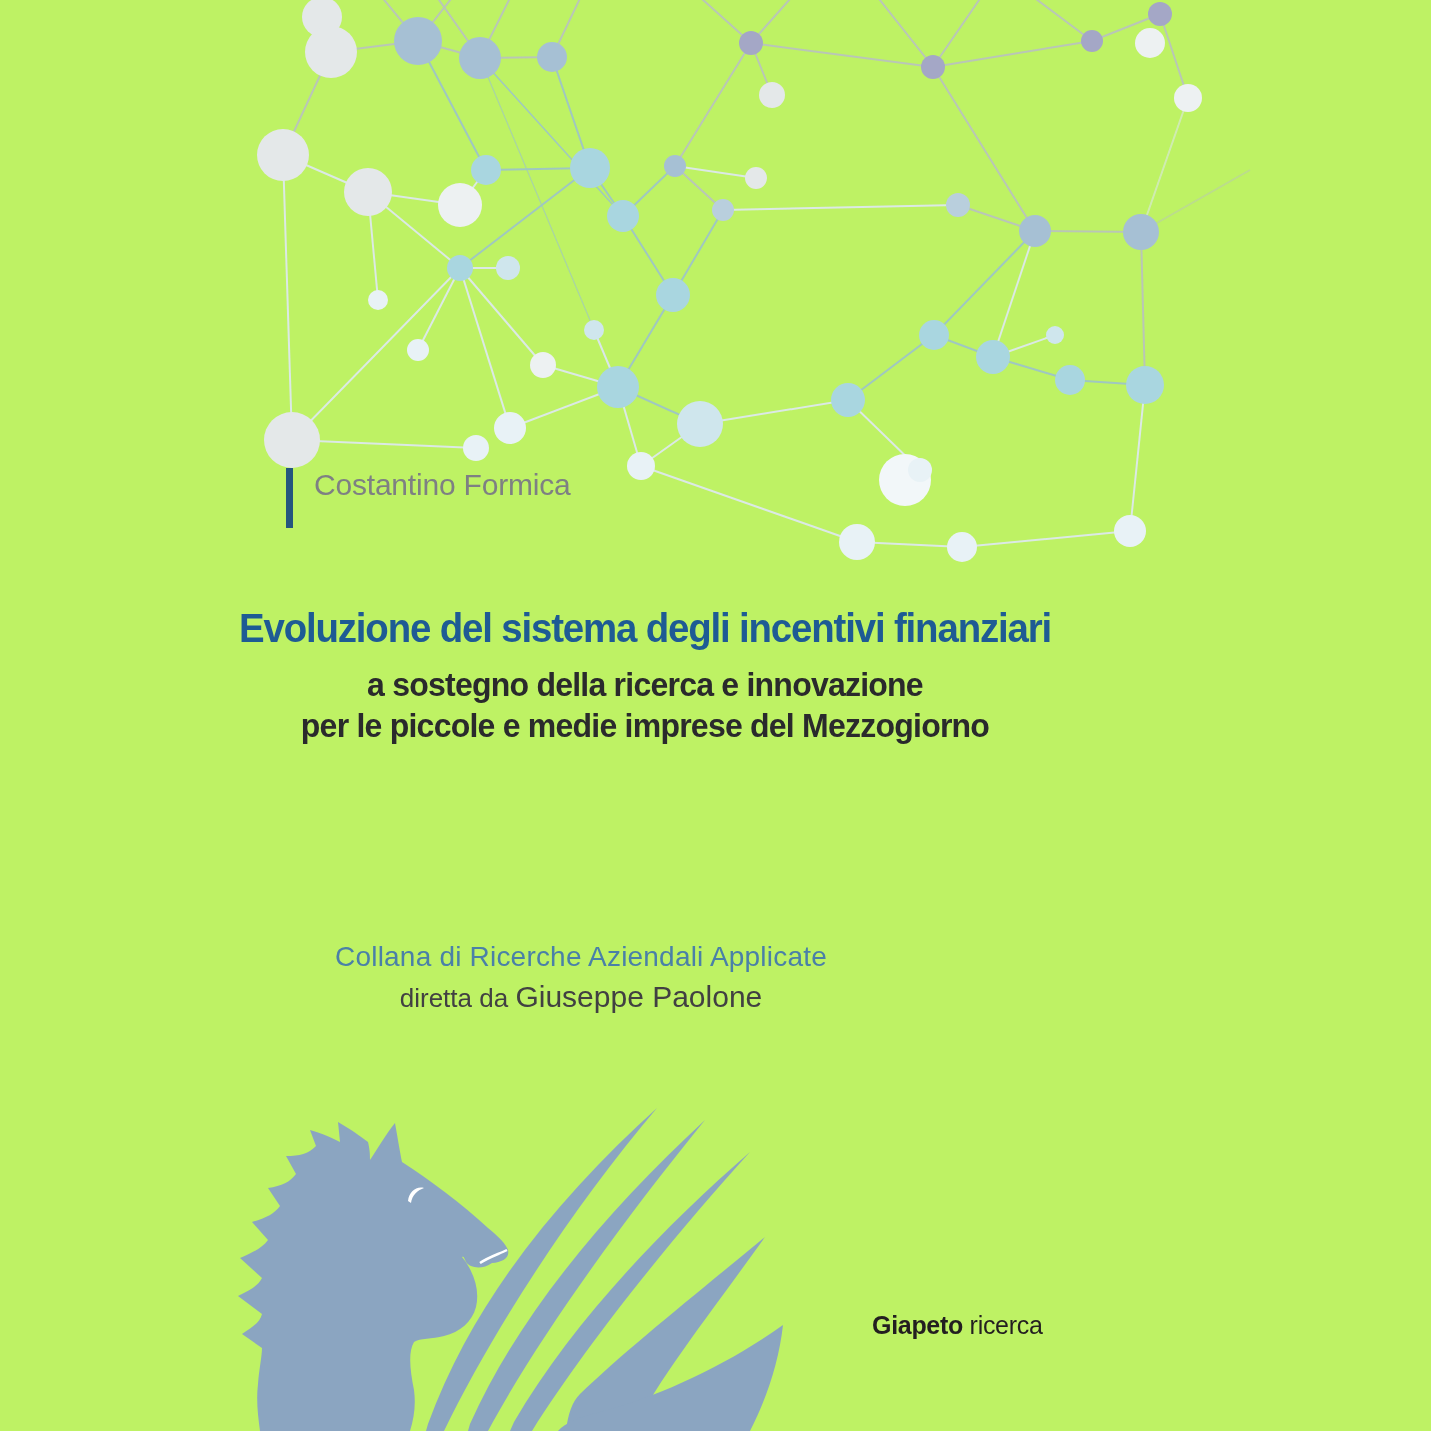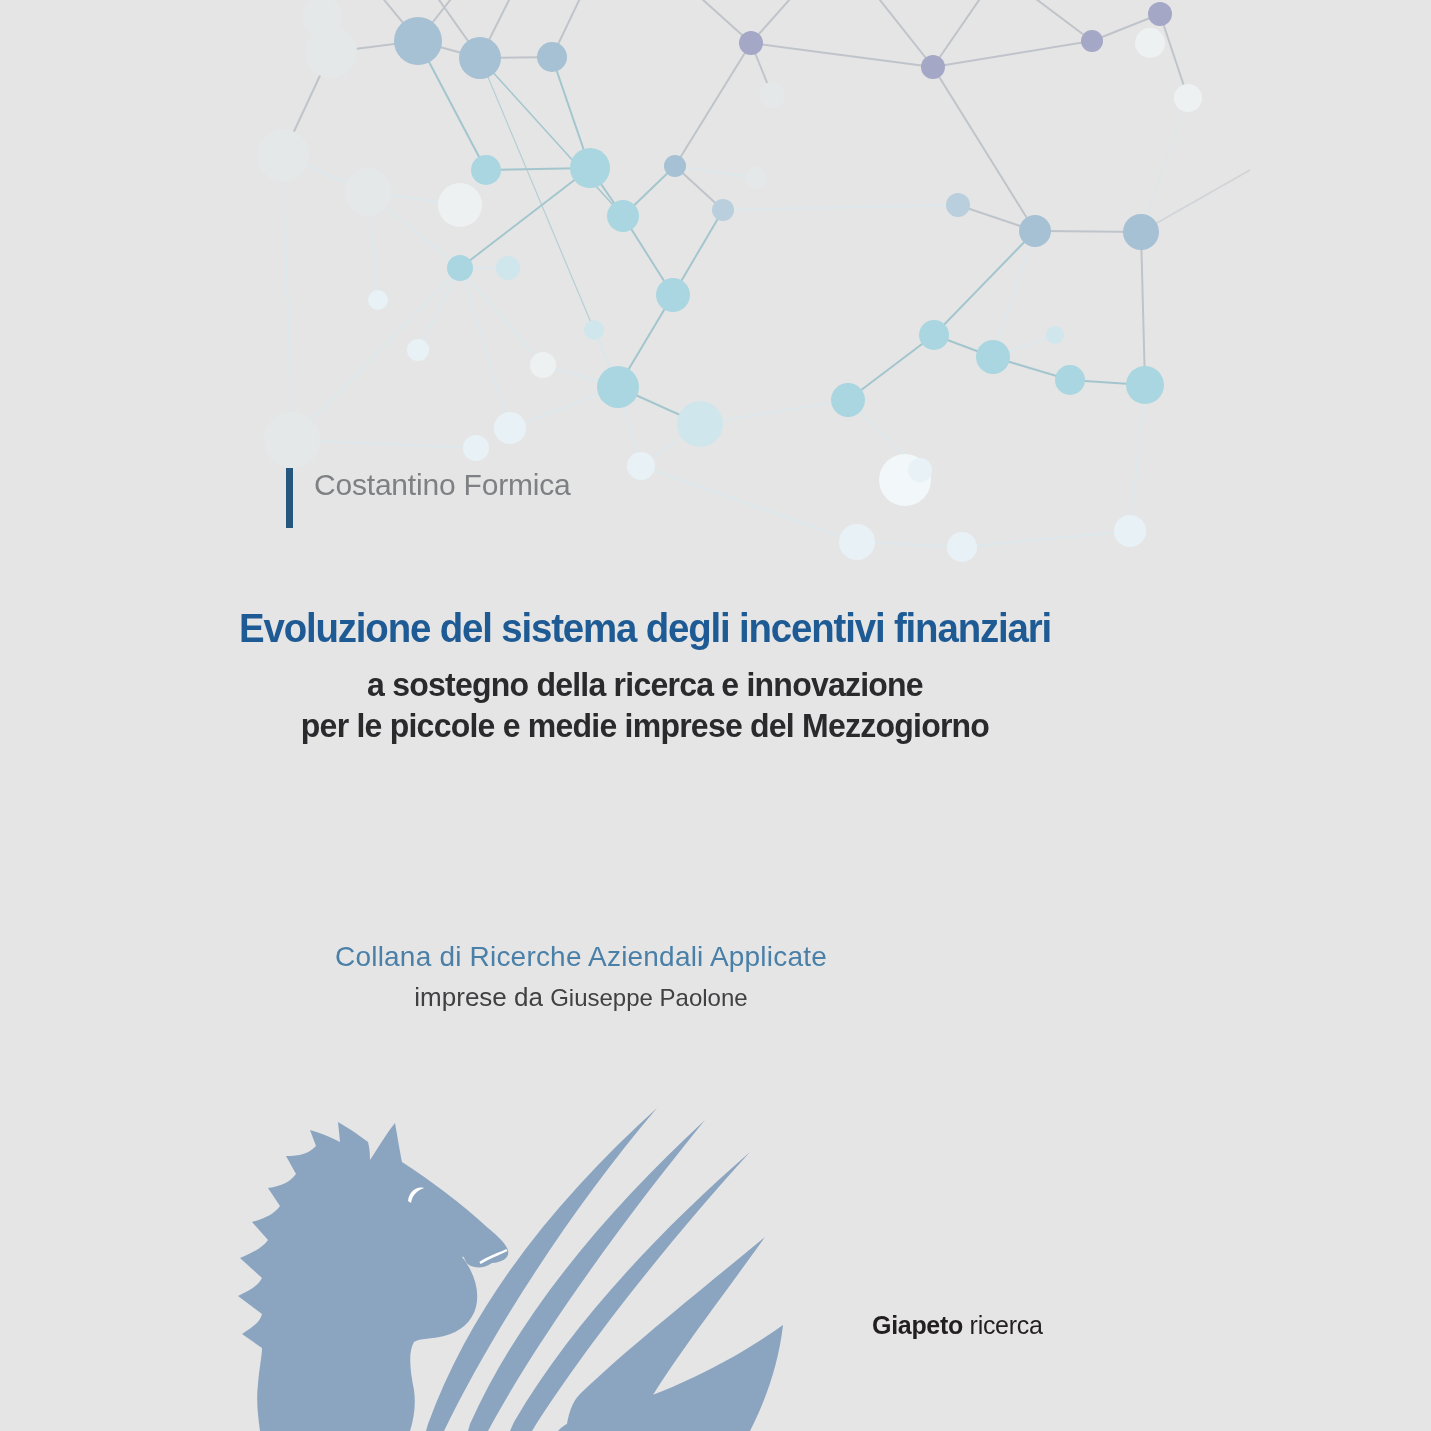--- a/index.html
+++ b/index.html
@@ -1,32 +1,32 @@
 <!DOCTYPE html>
 <html><head>
 <meta charset="utf-8">
 <style>
   html,body{margin:0;padding:0;background:#fff;}
   body{font-family:"Liberation Sans","DejaVu Sans",sans-serif;}
-  .cover{position:relative;width:1431px;height:1431px;background:#e5e5e5;overflow:hidden;}
+  .cover{position:relative;width:1431px;height:1431px;background:#bef264;overflow:hidden;}
 
   .network{position:absolute;left:0;top:0;}
 
   .author-row{position:absolute;left:286px;top:468px;display:flex;align-items:flex-start;}
   .author-bar{width:7px;height:60px;background:#24567e;margin-right:21px;}
   .author-name{font-size:30px;letter-spacing:-0.2px;color:#7e8083;line-height:34px;}
 
   .title-block{position:absolute;left:0;top:606px;width:1290px;text-align:center;}
   .book-title{margin:0;font-size:40px;font-weight:700;color:#1e5b94;letter-spacing:-1.2px;line-height:44px;transform:scaleX(0.96);transform-origin:center top;}
   .book-subtitle{margin:14px 0 0 0;font-size:33px;font-weight:700;color:#2a2a2c;letter-spacing:-0.8px;line-height:41px;transform:scaleX(0.97);transform-origin:center top;}
 
   .series-block{position:absolute;left:0;top:941px;width:1162px;text-align:center;}
   .series-name{font-size:28px;color:#4a80a8;letter-spacing:0.2px;line-height:32px;}
   .series-director{margin-top:8px;font-size:26px;color:#414042;line-height:32px;}
-  .series-director .director-name{font-size:24px;margin-top:17px;}
+  .series-director .director-name{font-size:30px;margin-top:17px;}
 
   .pegasus{position:absolute;left:230px;top:1100px;}
 
   .publisher-line{position:absolute;left:872px;top:1311px;font-size:25px;color:#231f20;letter-spacing:-0.3px;line-height:28px;}
   .publisher-line .pub-name{font-weight:700;}
 </style>
 </head>
 <body>
 
 <div class="cover">
@@ -170,21 +170,21 @@
   <div class="title-block">
     <h1 class="book-title">Evoluzione del sistema degli incentivi finanziari</h1>
     <div class="book-subtitle">
       <div>a sostegno della ricerca e innovazione</div>
       <div>per le piccole e medie imprese del Mezzogiorno</div>
     </div>
   </div>
 
   <div class="series-block">
     <div class="series-name">Collana di Ricerche Aziendali Applicate</div>
-    <div class="series-director"><span>imprese da </span><span class="director-name">Giuseppe Paolone</span></div>
+    <div class="series-director"><span>diretta da </span><span class="director-name">Giuseppe Paolone</span></div>
   </div>
 
   <svg class="pegasus" width="600" height="331" viewBox="0 0 600 331" aria-hidden="true">
     <g fill="#8ba5c1">
 
       <path d="M165,23
         C168,40 170,52 172,62
         C200,80 232,104 258,128
         C268,136 276,144 278,150
         C280,158 272,162 262,163

